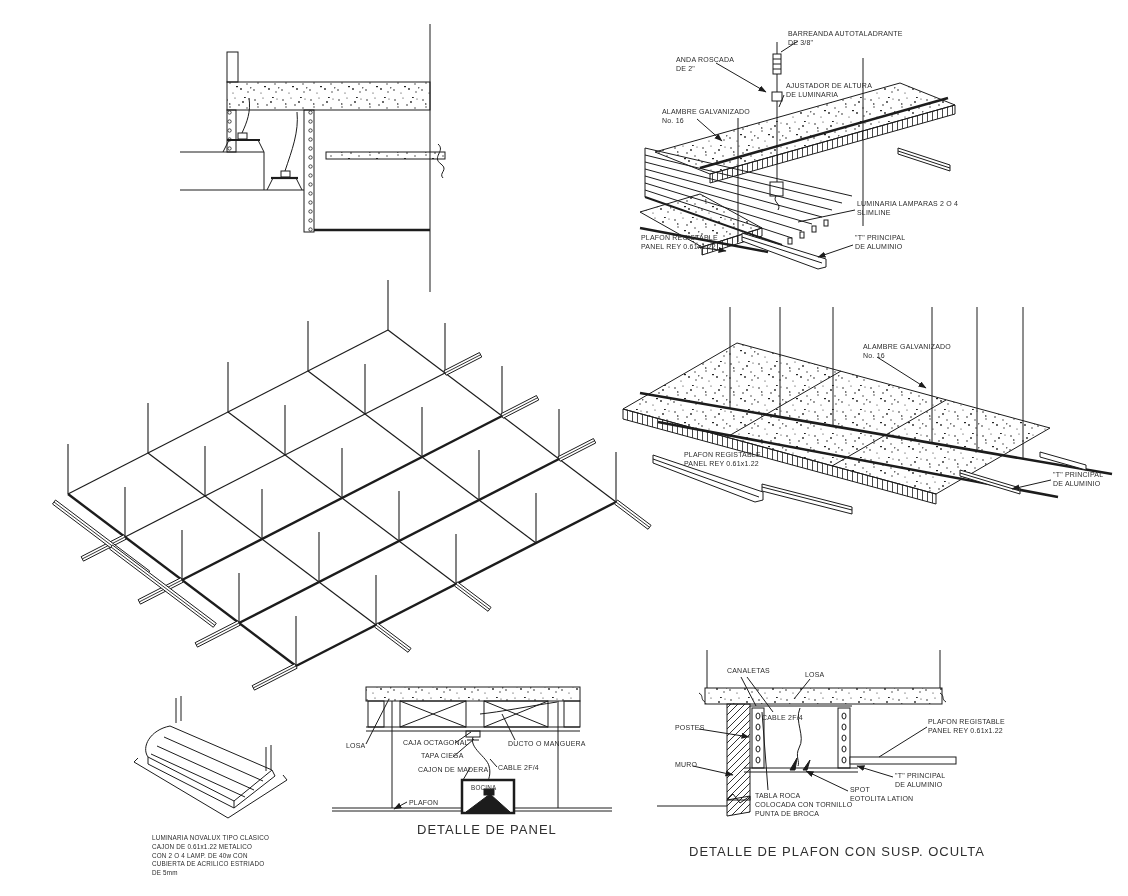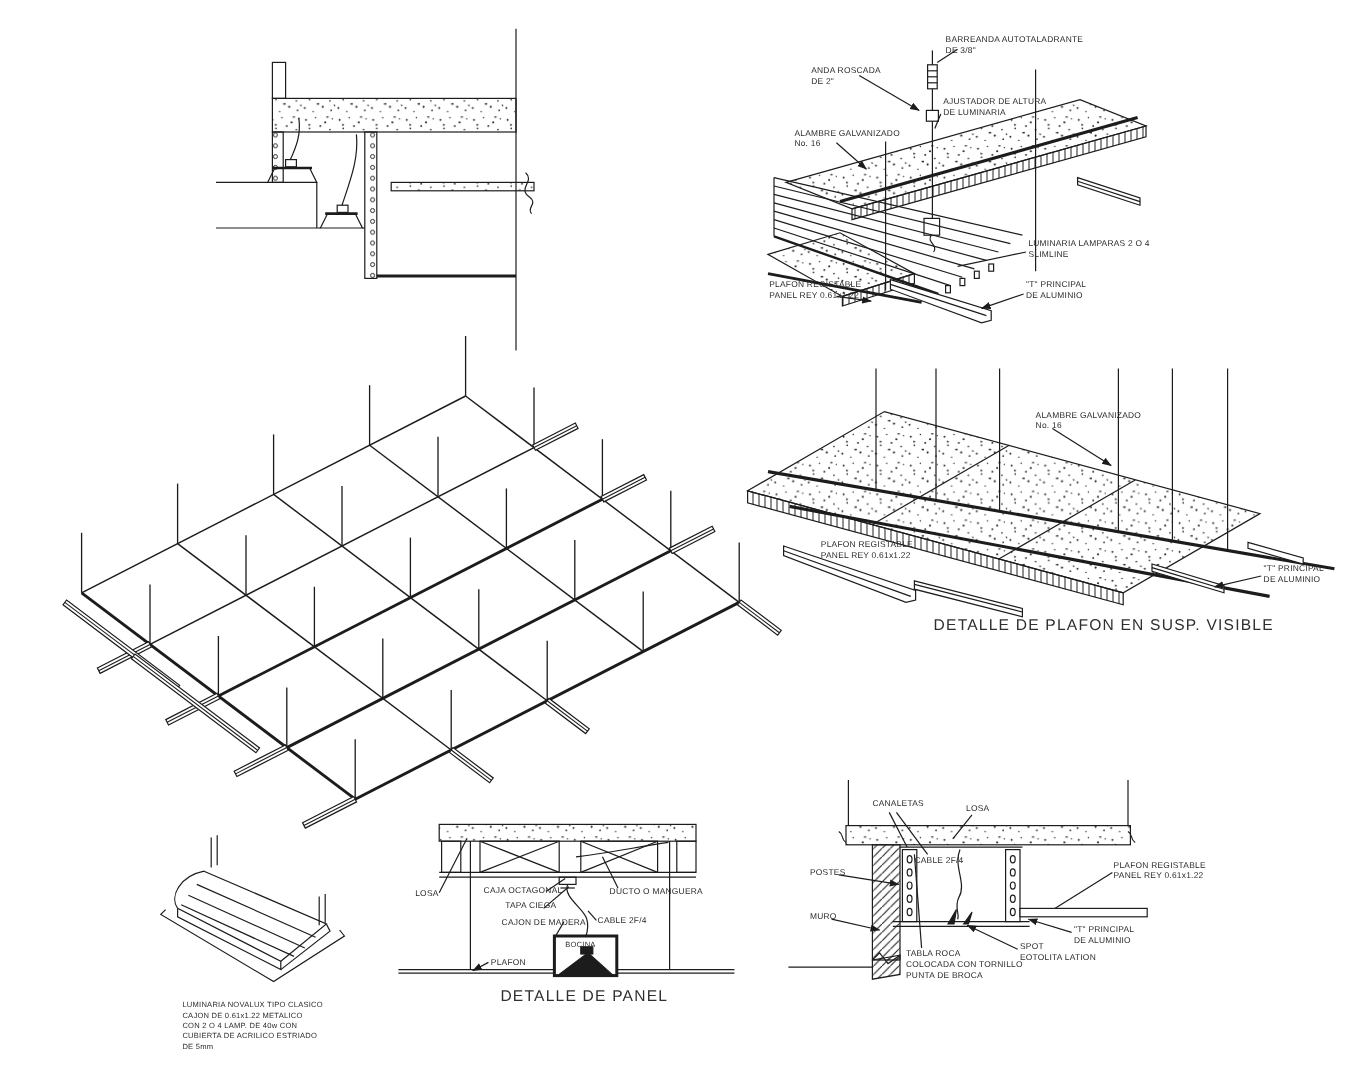--- a/index.html
+++ b/index.html
@@ -346,21 +346,20 @@
 PANEL REY 0.61x1.22</div>
   <div class="lbl" style="left:855px;top:233px">"T" PRINCIPAL
 DE ALUMINIO</div>
 
   <div class="lbl" style="left:863px;top:342px">ALAMBRE GALVANIZADO
 No. 16</div>
   <div class="lbl" style="left:684px;top:450px">PLAFON REGISTABLE
 PANEL REY 0.61x1.22</div>
   <div class="lbl" style="left:1053px;top:470px">"T" PRINCIPAL
 DE ALUMINIO</div>
-  <div class="title" style="left:778px;top:513px">DETALLE DE PLAFON EN SUSP. VISIBLE</div>
 
   <div class="lbl" style="left:346px;top:741px">LOSA</div>
   <div class="lbl" style="left:403px;top:738px">CAJA OCTAGONAL</div>
   <div class="lbl" style="left:421px;top:751px">TAPA CIEGA</div>
   <div class="lbl" style="left:508px;top:739px">DUCTO O MANGUERA</div>
   <div class="lbl" style="left:418px;top:765px">CAJON DE MADERA</div>
   <div class="lbl" style="left:498px;top:763px">CABLE 2F/4</div>
   <div class="lbl lbl-sm" style="left:471px;top:784px">BOCINA</div>
   <div class="lbl" style="left:409px;top:798px">PLAFON</div>
   <div class="title" style="left:417px;top:822px">DETALLE DE PANEL</div>
@@ -372,19 +371,20 @@
   <div class="lbl" style="left:675px;top:760px">MURO</div>
   <div class="lbl" style="left:755px;top:791px">TABLA ROCA
 COLOCADA CON TORNILLO
 PUNTA DE BROCA</div>
   <div class="lbl" style="left:850px;top:785px">SPOT
 EOTOLITA LATION</div>
   <div class="lbl" style="left:928px;top:717px">PLAFON REGISTABLE
 PANEL REY 0.61x1.22</div>
   <div class="lbl" style="left:895px;top:771px">"T" PRINCIPAL
 DE ALUMINIO</div>
+  <div class="title" style="left:689px;top:844px">DETALLE DE PLAFON CON SUSP. OCULTA</div>
 
   <div class="lbl lbl-sm" style="left:152px;top:834px">LUMINARIA NOVALUX TIPO CLASICO
 CAJON DE 0.61x1.22 METALICO
 CON 2 O 4 LAMP. DE 40w CON
 CUBIERTA DE ACRILICO ESTRIADO
 DE 5mm</div>
 </div>
 
 </body></html>

